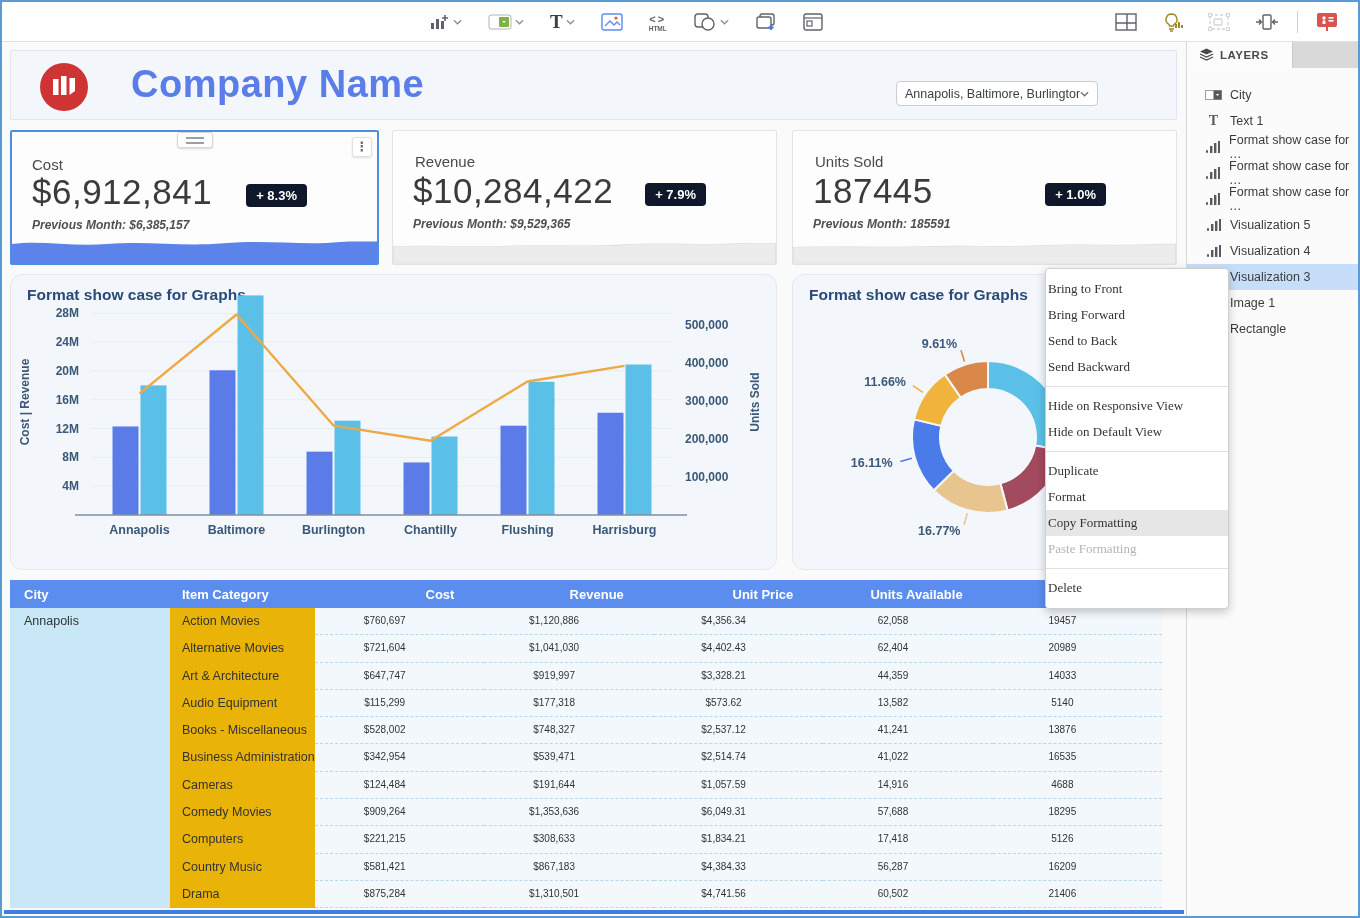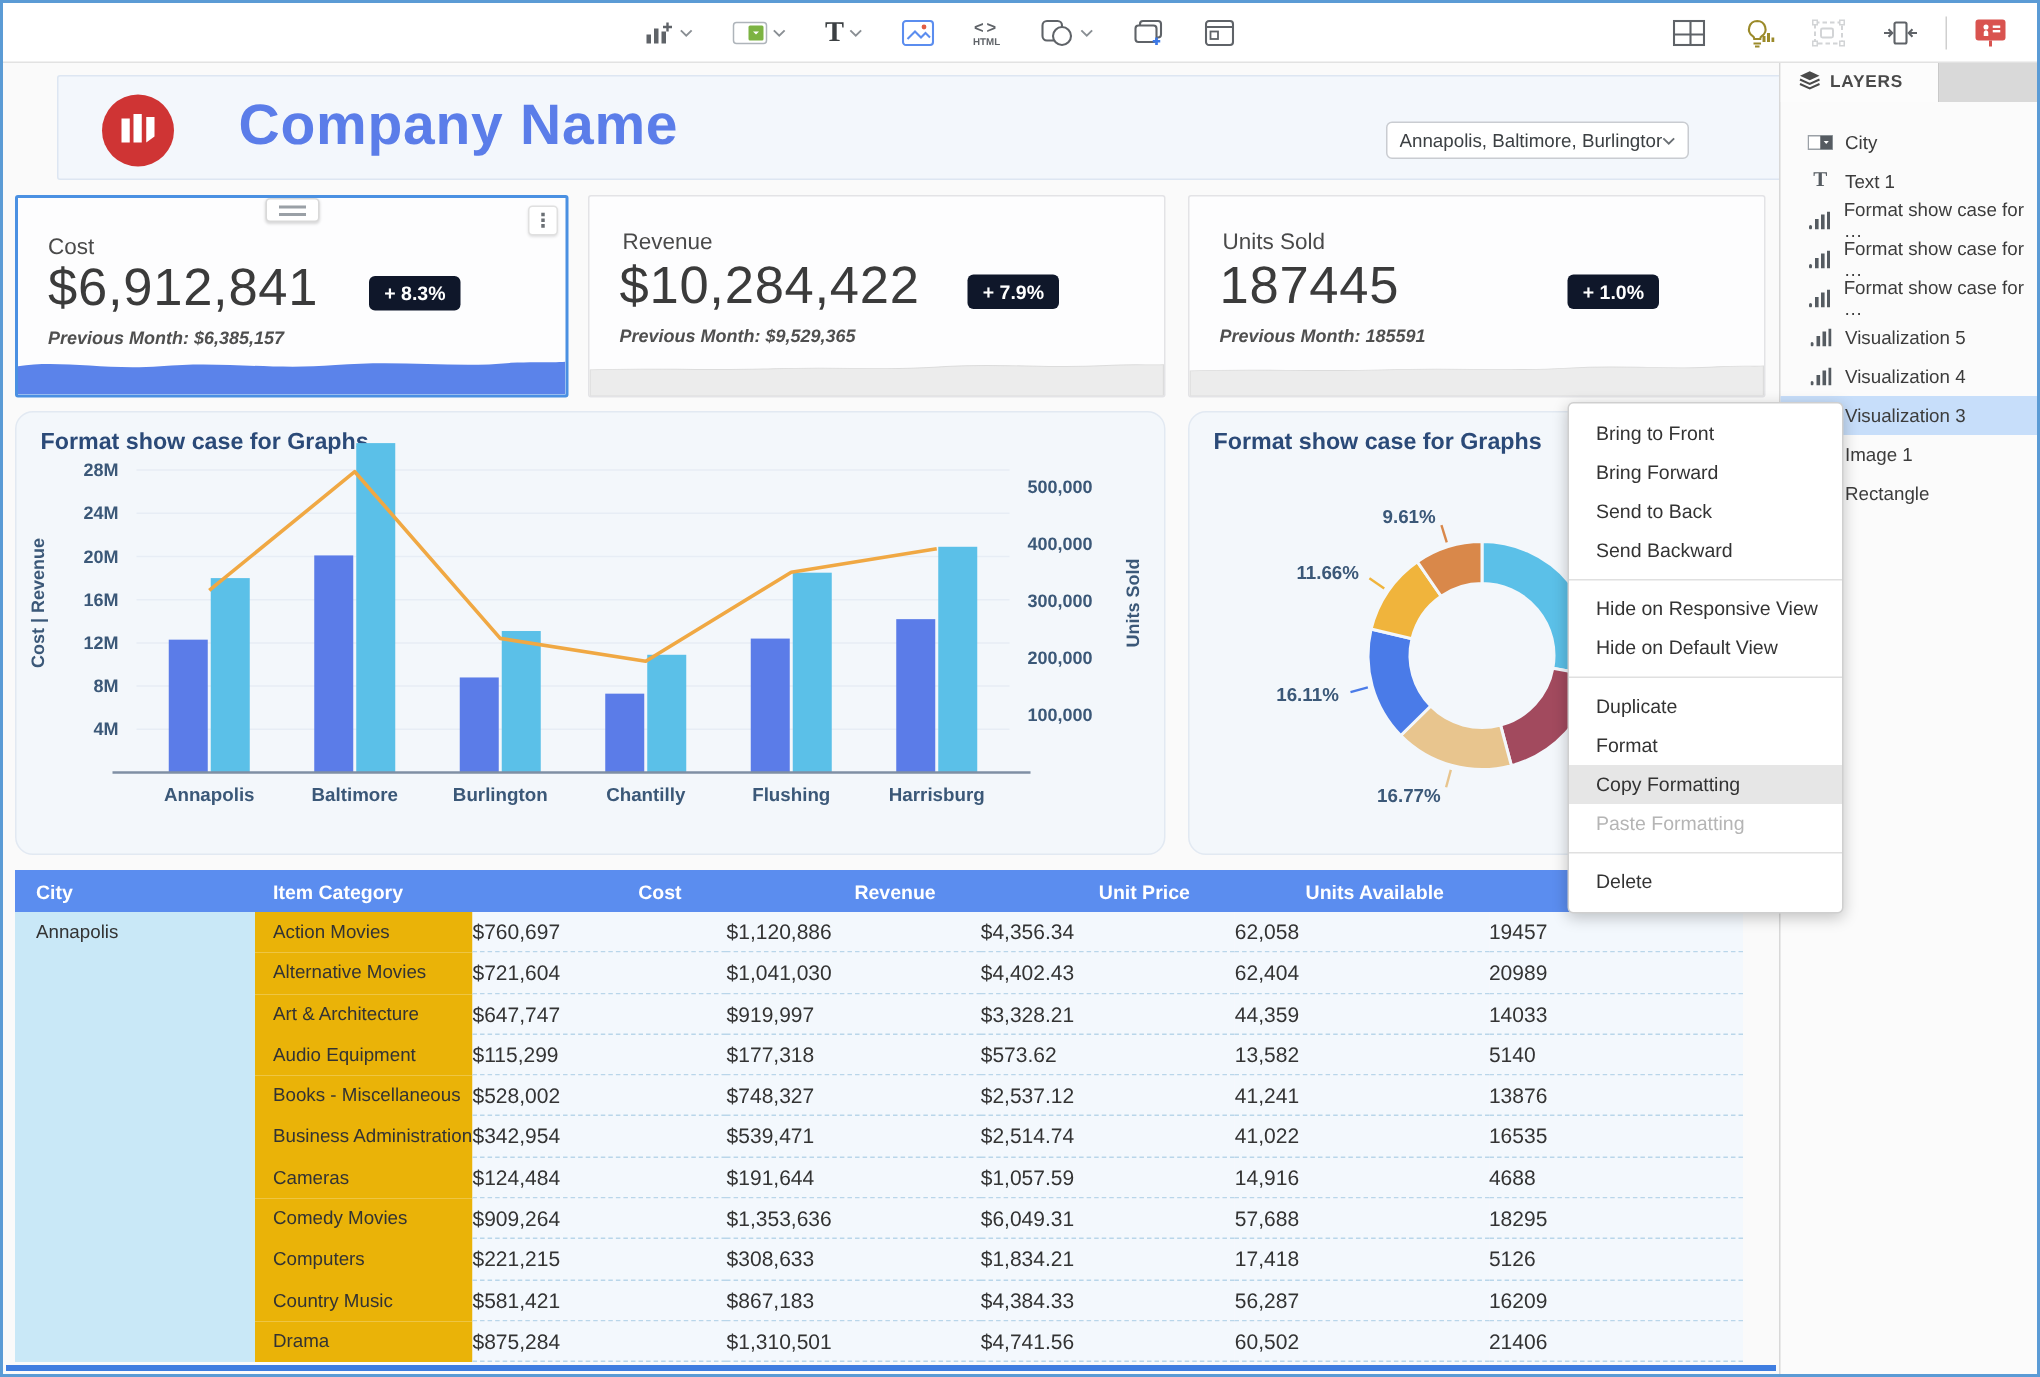--- a/index.html
+++ b/index.html
@@ -13,21 +13,21 @@
   .tb-btn { display:flex; align-items:center; gap:3px; padding:3px 6px; border-radius:4px; cursor:pointer; }
   .tb-btn svg { display:block; }
   .chev { width:9px; height:6px; }
   .tb-sep { width:1px; height:22px; background:#cfcfcf; }
 
   
   .workspace { position:absolute; top:40px; left:0; right:0; bottom:0; }
   .canvas { position:absolute; left:0; top:0; width:1184px; bottom:0; background:#fafafa; }
 
   
-  .header-card { position:absolute; left:8px; top:8px; width:1167px; height:70px; background:#f3f7fc; border:1px solid #dde6f2; border-radius:2px;margin-left:28px; }
+  .header-card { position:absolute; left:8px; top:8px; width:1167px; height:70px; background:#f3f7fc; border:1px solid #dde6f2; border-radius:2px; }
   .logo { position:absolute; left:28px; top:11px; }
   .company-name { position:absolute; left:120px; top:12px; font-size:38px; font-weight:bold; color:#5b7de9; letter-spacing:.5px; }
   .region-select { position:absolute; right:78px; top:30px; width:202px; height:25px; background:#fff; border:1px solid #c9ccd1; border-radius:4px; font-size:12.5px; color:#3c4043; display:flex; align-items:center; padding:0 8px; cursor:pointer; }
   .region-select span { flex:1; white-space:nowrap; overflow:hidden; }
 
   
   .kpi-card { position:absolute; top:88px; height:135px; background:#fdfdfe; border:1px solid #e3e3e6; border-radius:2px; overflow:hidden; }
   .kpi-card.selected { border:2px solid #4a90e2; }
   .kpi-title { position:absolute; left:22px; top:22px; font-size:15px; color:#4a4a4a; }
   .kpi-card.selected .kpi-title { left:20px; top:24px; }
@@ -54,35 +54,35 @@
   .tbl-header { display:flex; height:28px; background:#5b8def; color:#fff; font-size:13px; font-weight:bold; align-items:center; }
   .th-city { width:160px; padding-left:14px; }
   .th-cat  { width:145px; padding-left:12px; }
   .th-num  { flex:1; text-align:right; padding-right:30px; }
   .tbl-body { display:flex; }
   .city-col { width:160px; background:#c9e8f7; font-size:12.5px; color:#333; padding-left:14px; }
   .city-col div { height:27.3px; line-height:27.3px; }
   .rows-col { flex:1; }
   .tbl-row { display:flex; height:27.3px; }
   .cat-cell { width:145px; background:#eab308; font-size:12.5px; color:#333; padding-left:12px; line-height:27.3px; }
-  .num-cell { flex:1; background:#f3f8fd; font-size:14px; color:#333; text-align:left; padding-right:30px; line-height:26.3px; border-bottom:1px dashed #b9d6ea; }
+  .num-cell { flex:1; background:#f3f8fd; font-size:10px; color:#333; text-align:center; padding-right:30px; line-height:26.3px; border-bottom:1px dashed #b9d6ea; }
   .table-bottom-bar { position:absolute; left:2px; bottom:2px; width:1180px; height:4px; background:#3f7de0; }
 
   
   .layers-panel { position:absolute; left:1184px; top:0; width:172px; bottom:0; background:#fbfbfb; border-left:1px solid #d8d8d8; }
   .panel-tabbar { height:26px; background:#d9d9d9; display:flex; }
   .panel-tab { width:106px; background:#fcfcfc; border-right:1px solid #c9c9c9; display:flex; align-items:center; gap:6px; padding-left:12px; font-size:11.5px; font-weight:bold; color:#4a4a4a; letter-spacing:.5px; cursor:pointer; }
   .layers-list { margin-top:14px; }
   .layer-item { height:26px; display:flex; align-items:center; gap:8px; padding-left:18px; font-size:12.5px; color:#3c3c3c; cursor:pointer; }
   .layer-item.selected { background:#c7defa; }
   .layer-item .licon { width:17px; display:flex; justify-content:center; }
 
   
   .context-menu { position:absolute; left:1043px; top:226px; width:184px; background:#fff; border:1px solid #cfcfcf; border-radius:4px; box-shadow:0 3px 10px rgba(0,0,0,.22); padding:7px 0; z-index:50; }
-  .cm-item { height:26px; line-height:26px; padding-left:18px; font-size:13px; color:#333; cursor:pointer; white-space:nowrap; }
+  .cm-item { height:26px; line-height:26px; padding-left:2px; font-size:13px; color:#333; cursor:pointer; white-space:nowrap;font-family:Liberation Serif, serif; }
   .cm-item.hovered { background:#e6e6e6; }
   .cm-item.disabled { color:#b5b5b5; cursor:default; }
   .cm-sep { height:1px; background:#e0e0e0; margin:6px 0; }
 </style>
 </head>
 <body>
 
 <div class="viewport">
 
   <div class="toolbar">

